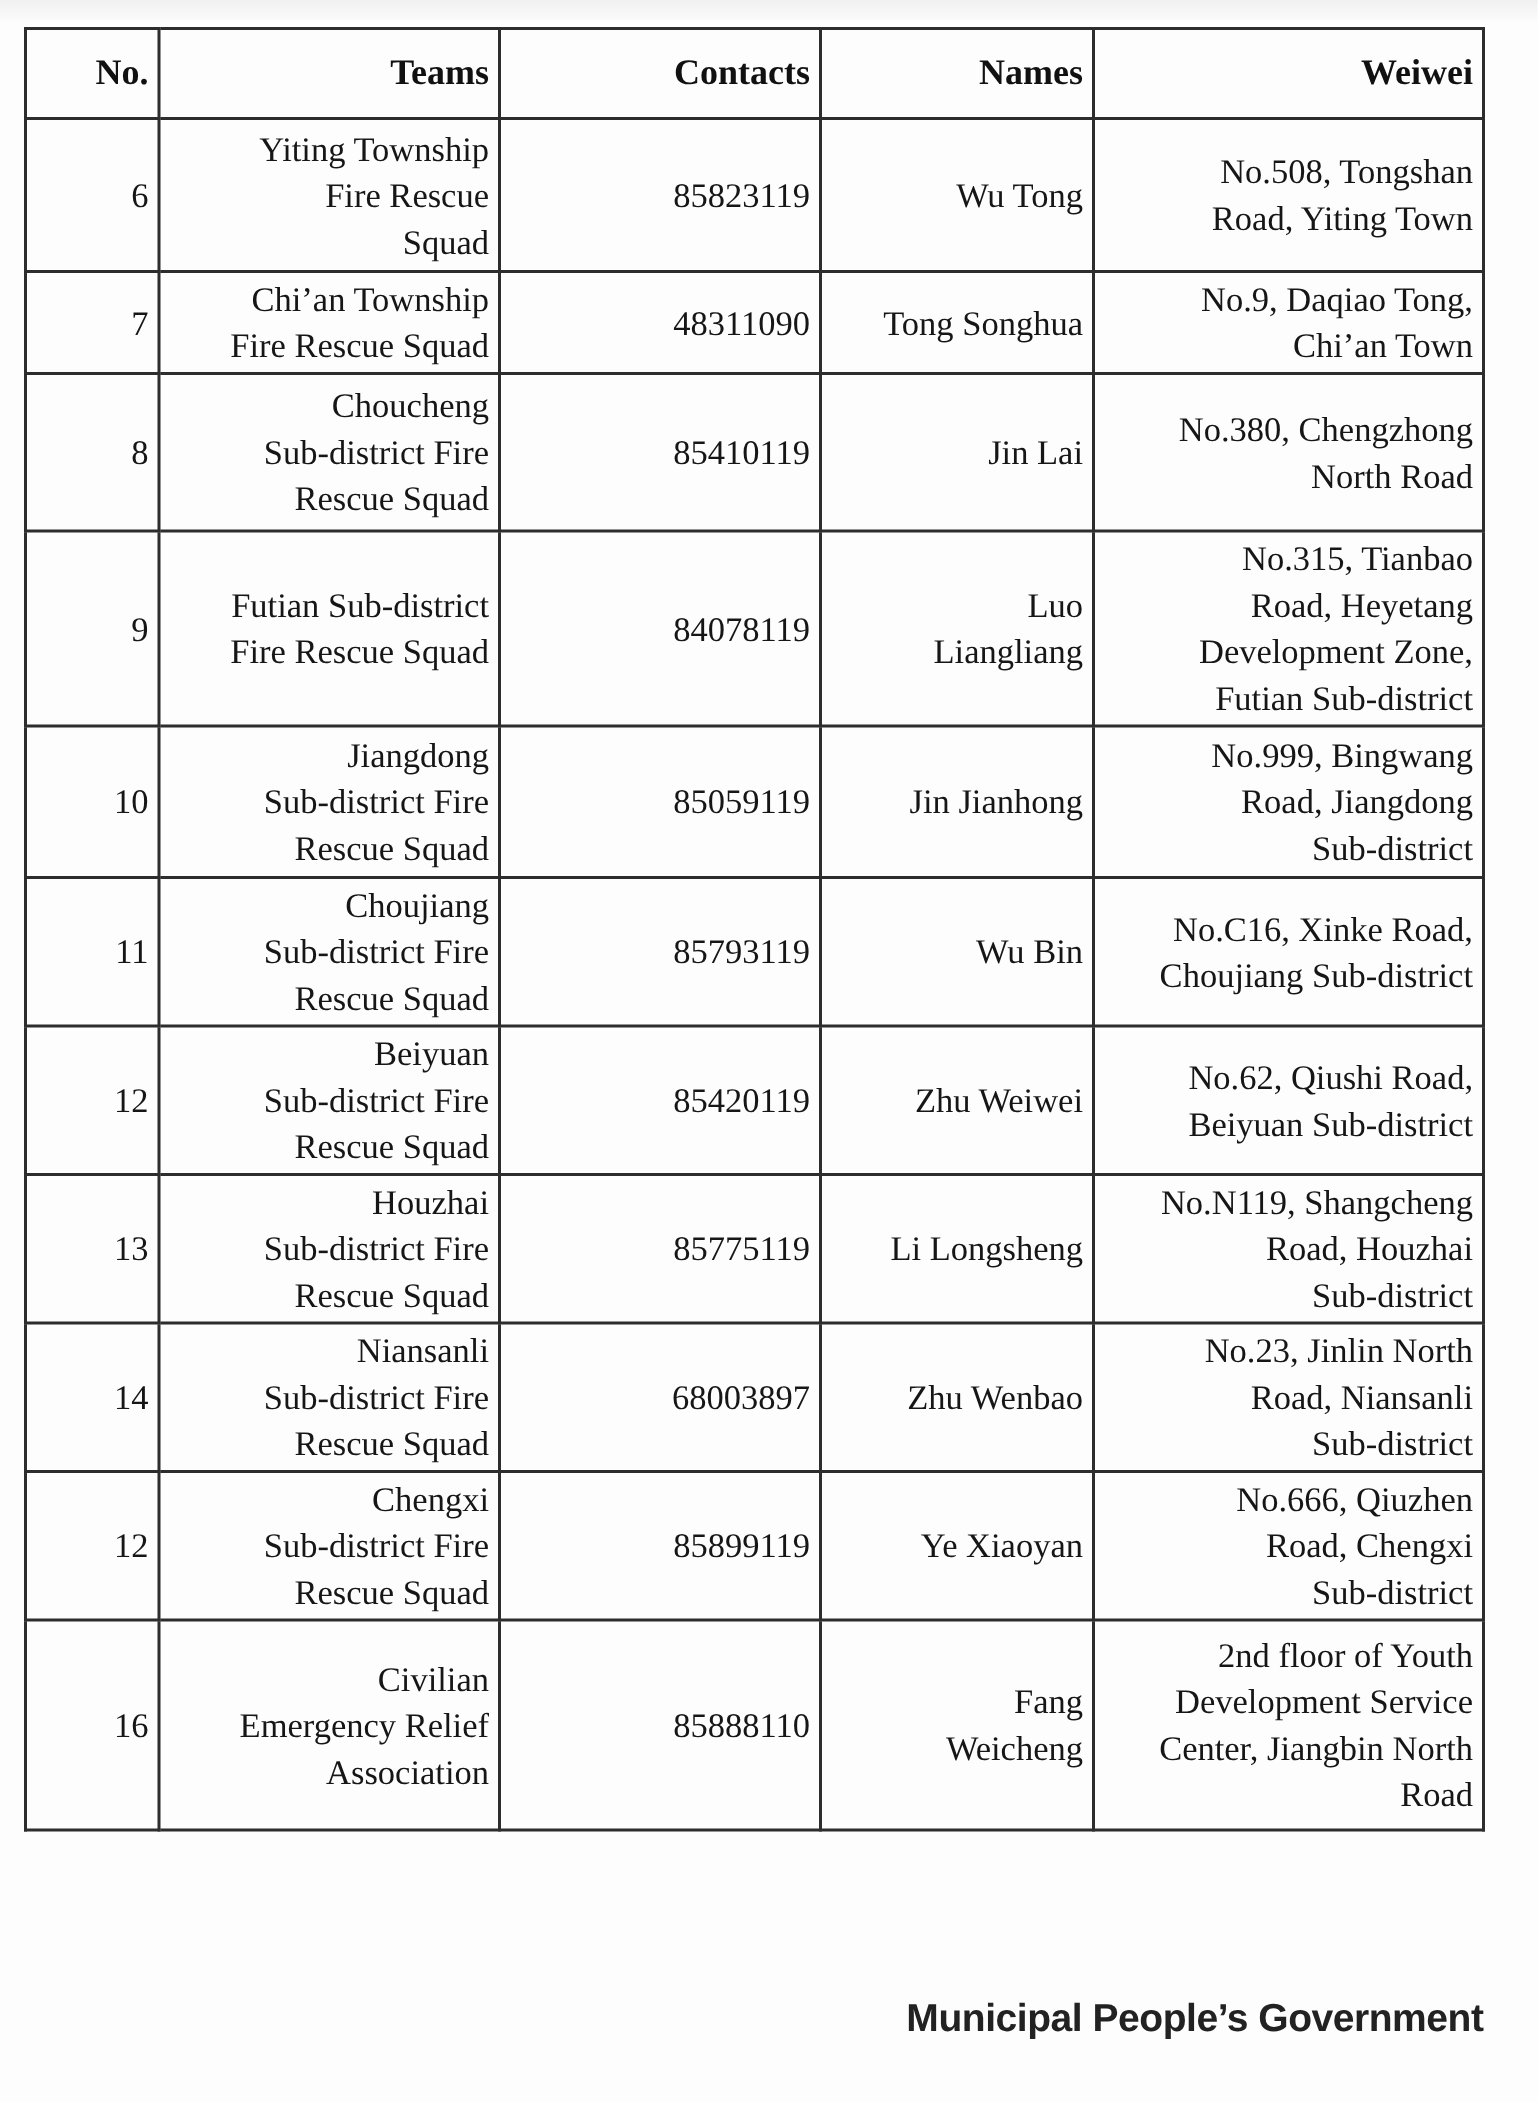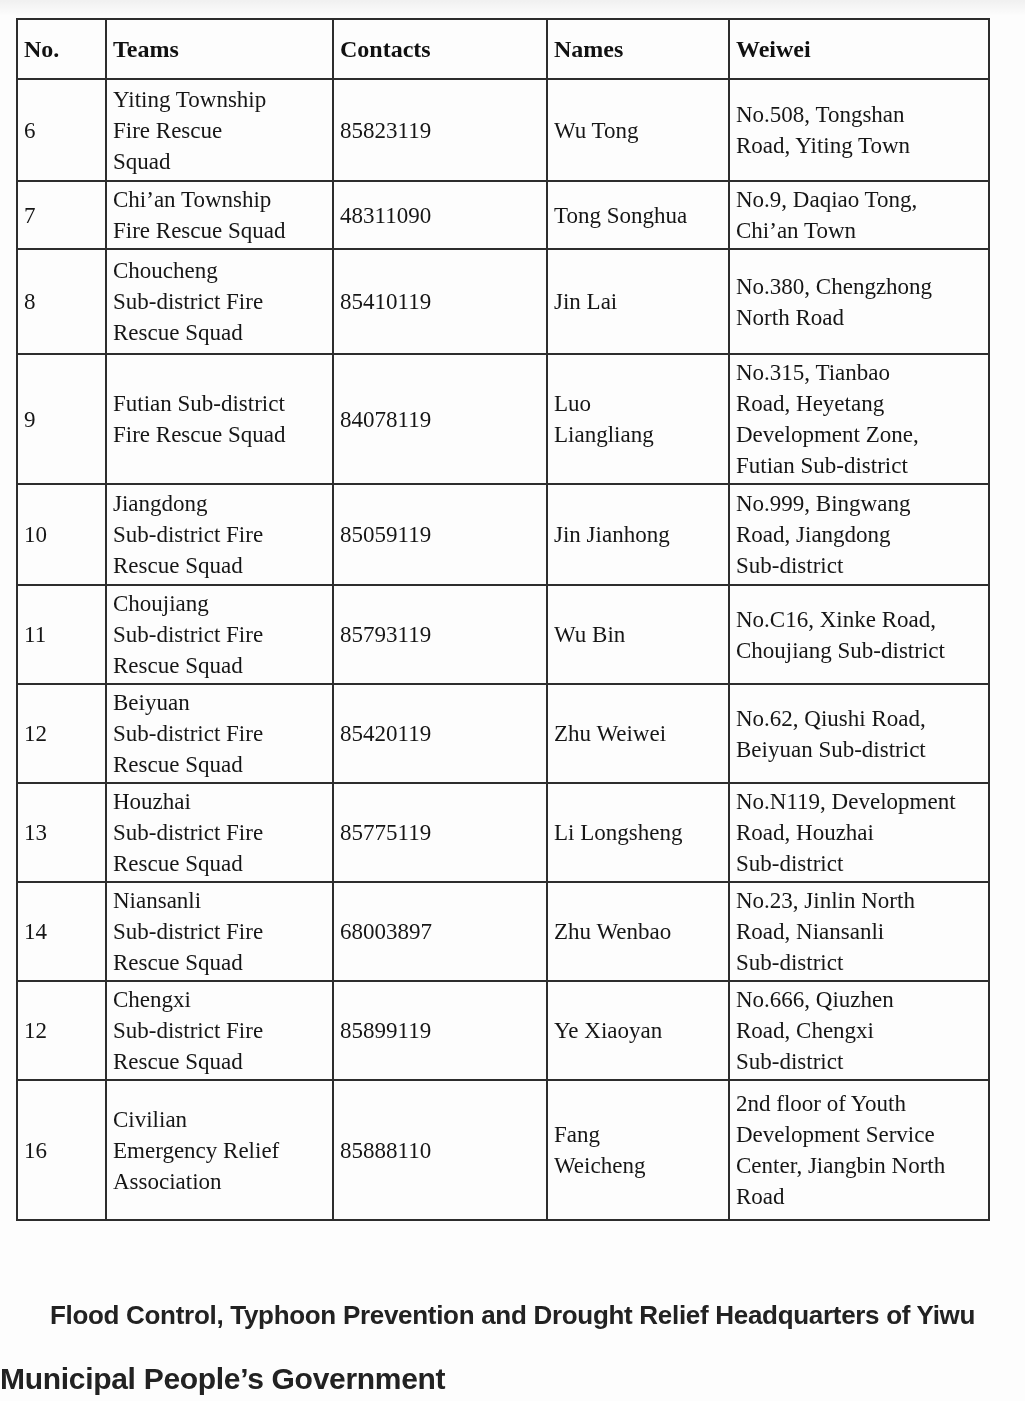--- a/index.html
+++ b/index.html
@@ -32,21 +32,21 @@
     table-layout: fixed;
   }
   .doc-table col.col-no       { width: 89px;  }
   .doc-table col.col-team     { width: 227px; }
   .doc-table col.col-contact  { width: 214px; }
   .doc-table col.col-name     { width: 182px; }
   .doc-table col.col-address  { width: 260px; }
 
   .doc-table th, .doc-table td {
     border: 2px solid #2d2d2d;
-    text-align: left;
+    text-align: right;
     vertical-align: middle;
     padding: 2px 6px;
     white-space: pre-line;
     box-sizing: border-box;
   }
   .doc-table thead tr { height: 60px; }
   .doc-table th {
     font-size: 24px;
     font-weight: bold;
     color: #111;
@@ -77,22 +77,22 @@
     color: #222;
     letter-spacing: -0.3px;
   }
   .footer-line1 {
     text-align: center;
     font-size: 26px;
     line-height: 34px;
     padding: 0 18px;
   }
   .footer-line2 {
-    text-align: left;
-    font-size: 30px;
+    text-align: right;
+    font-size: 26px;
     line-height: 34px;
     padding-right: 36px;
     margin-top: 30px;
   }
 </style>
 </head>
 <body>
 
 <div class="scan-shade"></div>
 
@@ -186,21 +186,21 @@
         <td>No.62, Qiushi Road,
 Beiyuan Sub-district</td>
       </tr>
       <tr>
         <td>13</td>
         <td>Houzhai
 Sub-district Fire
 Rescue Squad</td>
         <td>85775119</td>
         <td>Li Longsheng</td>
-        <td>No.N119, Development
+        <td>No.N119, Shangcheng
 Road, Houzhai
 Sub-district</td>
       </tr>
       <tr>
         <td>14</td>
         <td>Niansanli
 Sub-district Fire
 Rescue Squad</td>
         <td>68003897</td>
         <td>Zhu Wenbao</td>
@@ -229,15 +229,14 @@
 Weicheng</td>
         <td>2nd floor of Youth
 Development Service
 Center, Jiangbin North
 Road</td>
       </tr>
     </tbody>
 </table>
 
 <div class="footer">
-  <div class="footer-line1">Flood Control, Typhoon Prevention and Drought Relief Headquarters of Yiwu</div>
   <div class="footer-line2">Municipal People’s Government</div>
 </div>
 
 </body></html>

